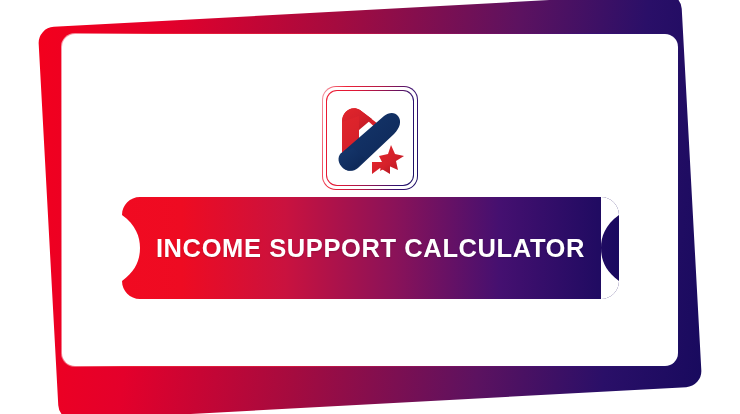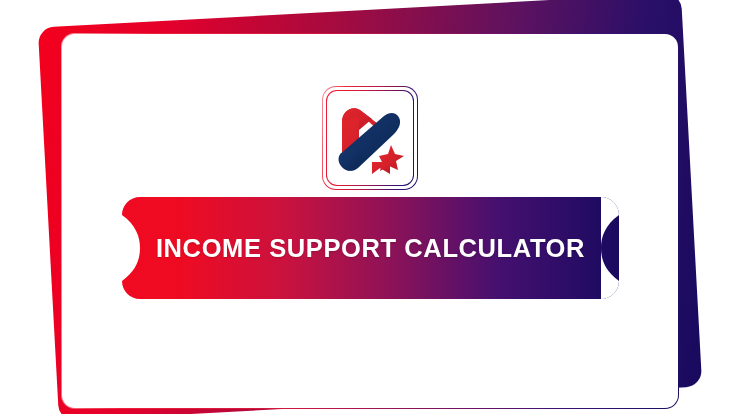--- a/index.html
+++ b/index.html
@@ -34,21 +34,21 @@
     transform: rotate(-3.1deg);
     transform-origin: 50% 50%;
   }
 
   
   .front-card {
     position: absolute;
     left: 61px;
     top: 33px;
     width: 618px;
-    height: 376px;
+    height: 334px;
     background: #ffffff;
     border-radius: 14px;
     border: 1px solid transparent;
     background-image:
       linear-gradient(#ffffff, #ffffff),
       linear-gradient(95deg, #f6a0ad 0%, #ef2038 14%, #d0173f 40%, #7a1260 64%, #3a1173 82%, #1b0f63 100%);
     background-origin: border-box;
     background-clip: padding-box, border-box;
     box-sizing: border-box;
   }

